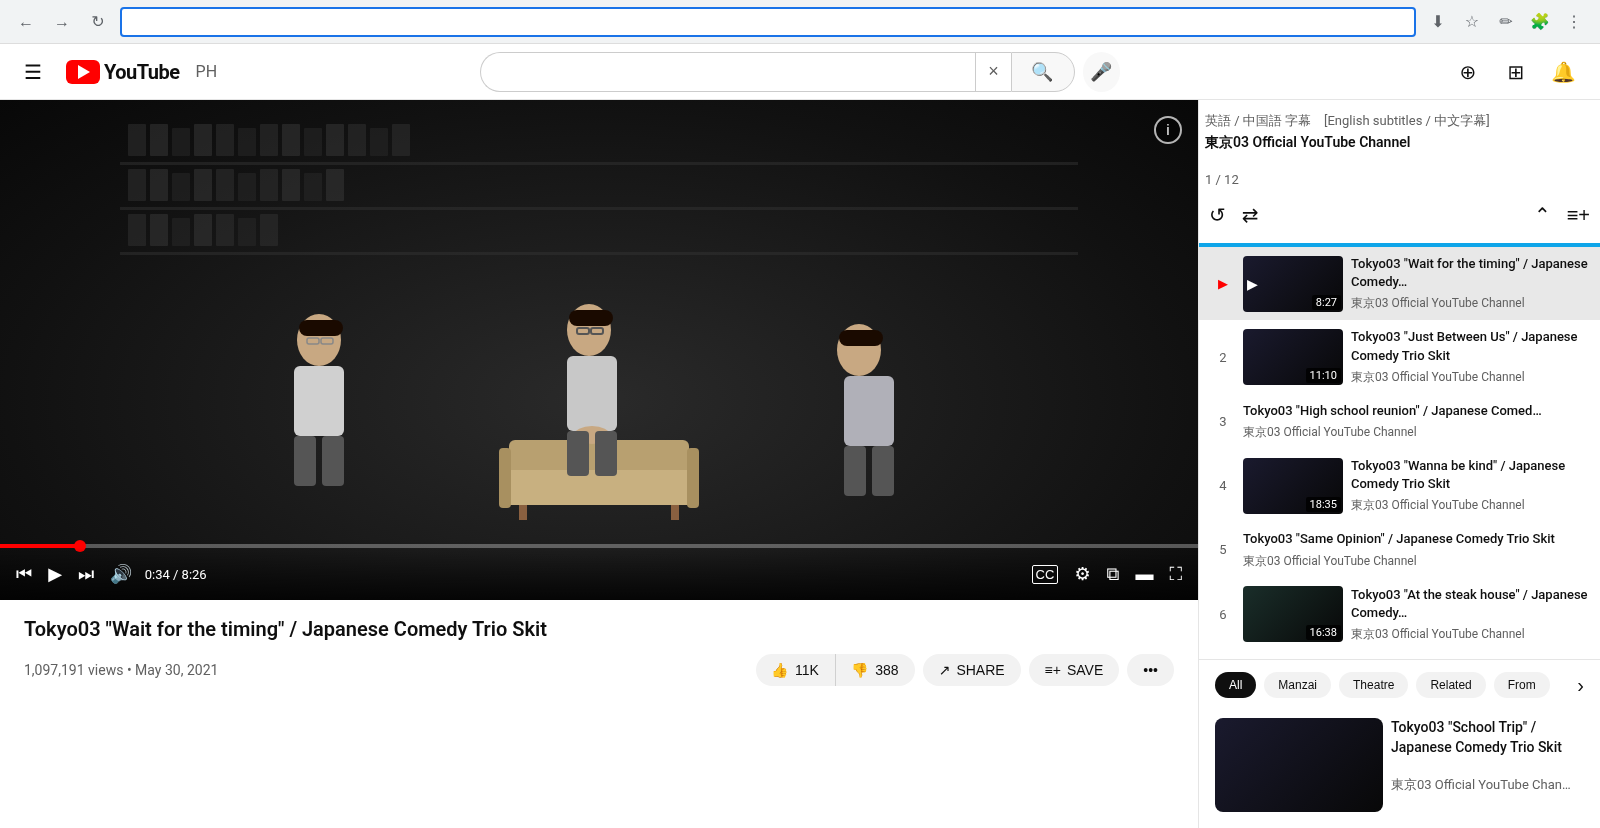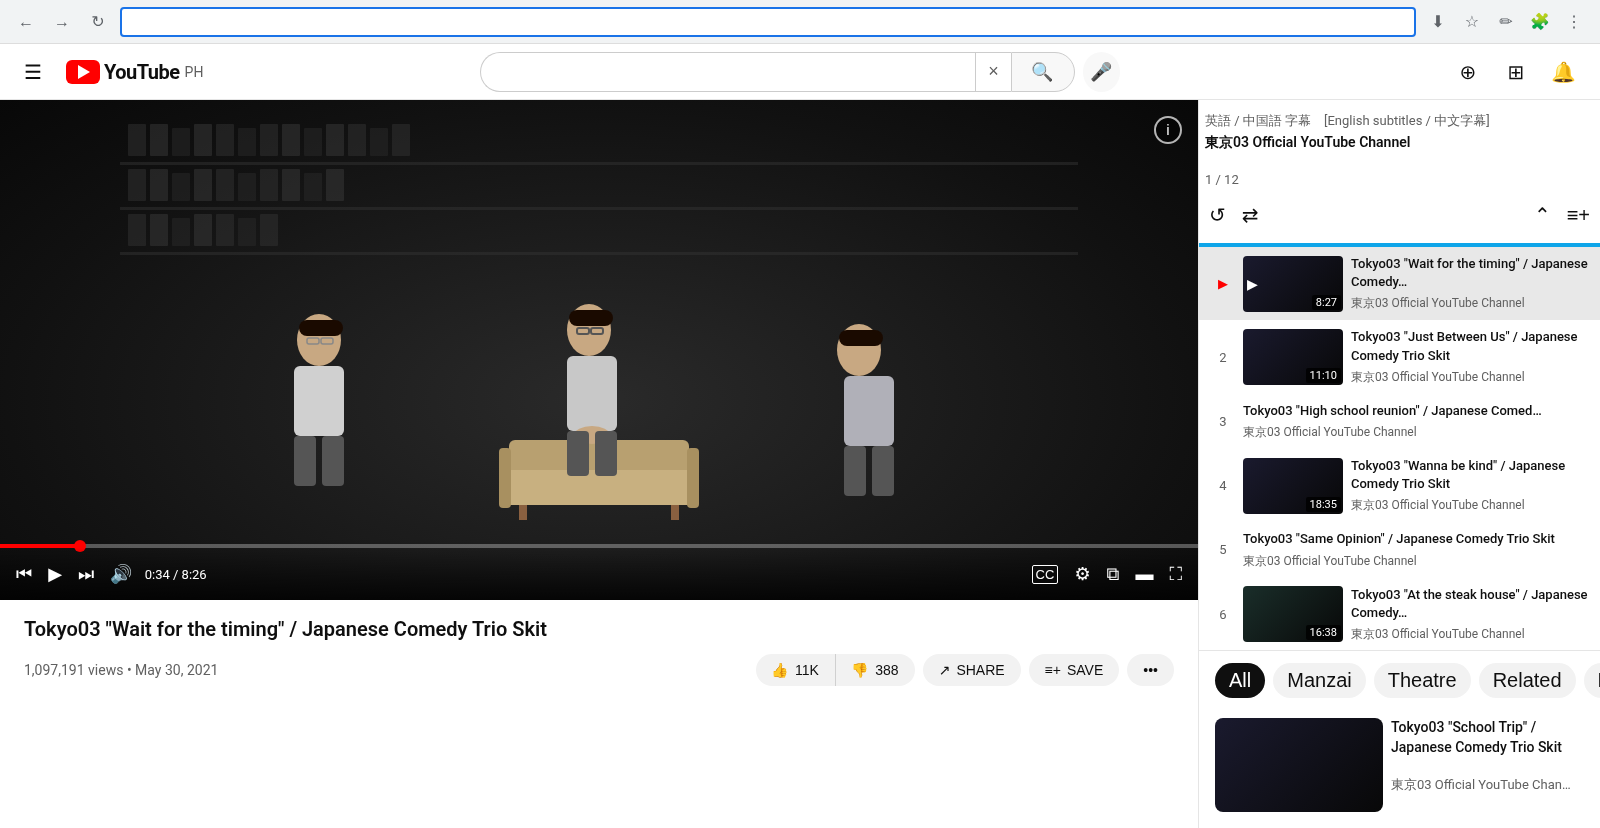--- a/index.html
+++ b/index.html
@@ -86,24 +86,24 @@
       border-bottom: 7px solid transparent;
       margin-left: 3px;
     }
     .yt-logo-text {
       font-size: 20px;
       font-weight: 700;
       color: #0f0f0f;
       letter-spacing: -0.5px;
     }
     .yt-logo-country {
-      font-size: 14px;
+      font-size: 16px;
       color: #606060;
       vertical-align: super;
-      margin-left: 1px;
+      margin-left: 12px;
     }
     .yt-header-center {
       flex: 1;
       display: flex;
       align-items: center;
       max-width: 640px;
       margin: 0 auto;
     }
     .search-form {
       display: flex;
@@ -507,21 +507,21 @@
       gap: 8px;
       align-items: center;
       border-top: 1px solid #e5e5e5;
       overflow-x: auto;
     }
     .filter-tab {
       padding: 6px 14px;
       border-radius: 20px;
       border: none;
       cursor: pointer;
-      font-size: 20px;
+      font-size: 12px;
       white-space: nowrap;
       font-weight: 500;
     }
     .filter-tab.active {
       background: #0f0f0f;
       color: #fff;
     }
     .filter-tab.inactive {
       background: #f2f2f2;
       color: #0f0f0f;

